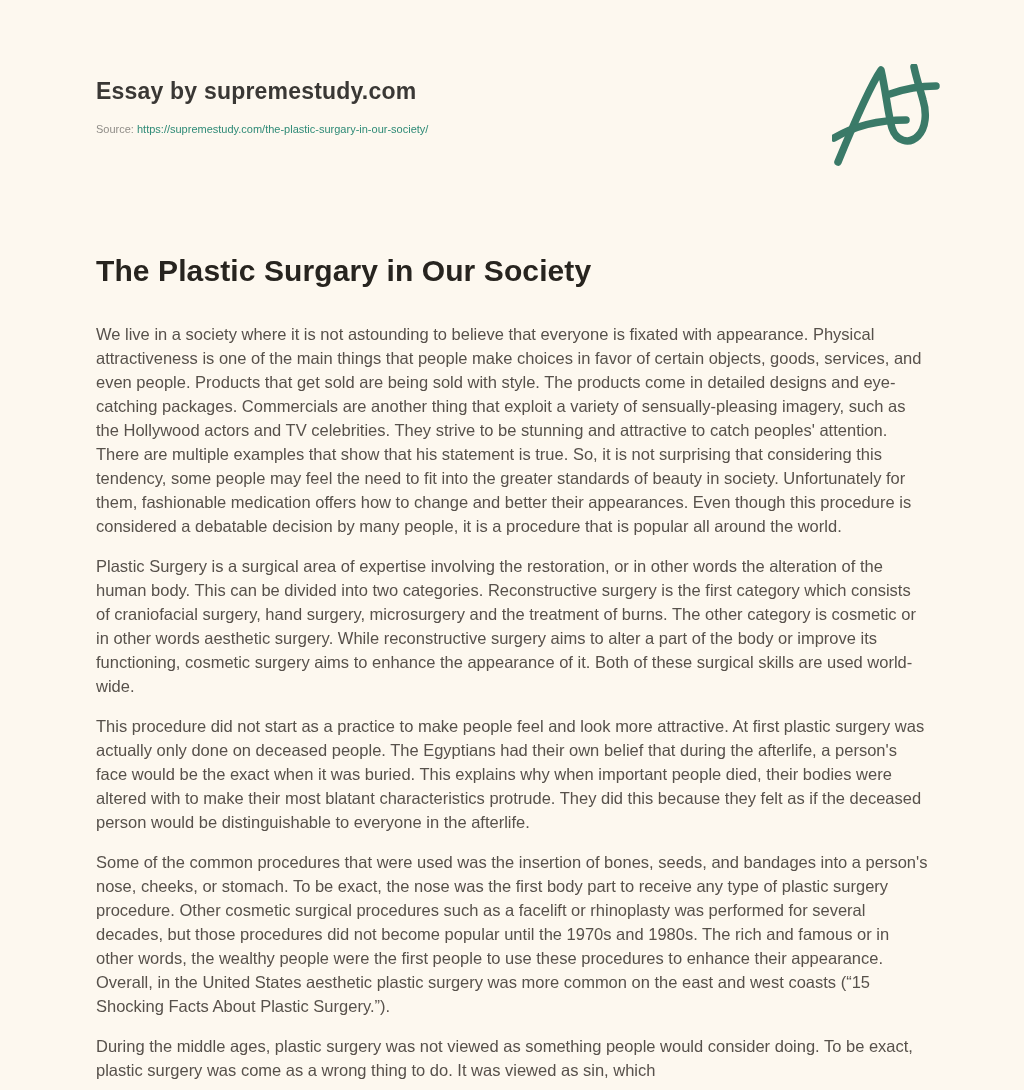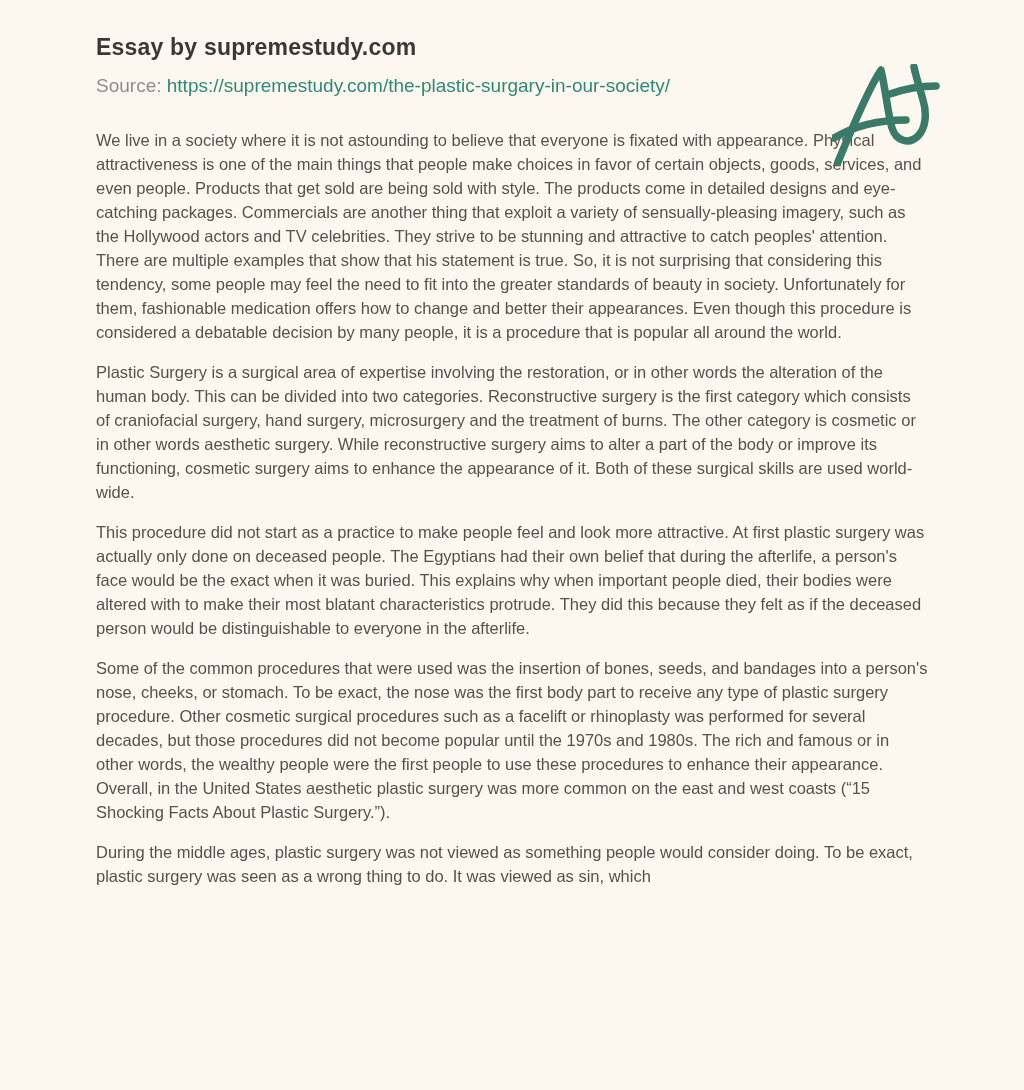--- a/index.html
+++ b/index.html
@@ -6,34 +6,34 @@
     margin: 0;
     padding: 0;
     background: #fdf8ef;
     font-family: "Liberation Sans", "DejaVu Sans", sans-serif;
   }
   .page {
     position: relative;
     width: 1024px;
     height: 1090px;
     box-sizing: border-box;
-    padding: 32px 96px 0 96px;
+    padding: 76px 96px 0 96px;
     background: #fdf8ef;
     overflow: hidden;
   }
   .byline {
     font-size: 23px;
     line-height: 30px;
     font-weight: 700;
     color: #3a3835;
     letter-spacing: 0.2px;
   }
   .source-line {
     margin-top: 13px;
-    font-size: 19px;
+    font-size: 11px;
     line-height: 21px;
     color: #908d88;
   }
   .source-line a {
     color: #2e8a76;
     text-decoration: none;
   }
   .logo {
     position: absolute;
     top: 64px;
@@ -79,22 +79,23 @@
 
         <path d="M6,98 C20,64 38,22 49,6 C54,28 56,50 60,64 C64,77 77,81 86,72 C94,64 95,49 91,36 C88,25 84,13 82,3"></path>
 
         <path d="M2,74 C24,61 48,56 74,56"></path>
 
         <path d="M58,30 C72,25 88,22 104,22"></path>
       </g>
     </svg>
   </div>
 
+  <h1 class="article-title">The Plastic Surgary in Our Society</h1>
 
   <div class="article-body">
     <p>We live in a society where it is not astounding to believe that everyone is fixated with appearance. Physical attractiveness is one of the main things that people make choices in favor of certain objects, goods, services, and even people. Products that get sold are being sold with style. The products come in detailed designs and eye-catching packages. Commercials are another thing that exploit a variety of sensually-pleasing imagery, such as the Hollywood actors and TV celebrities. They strive to be stunning and attractive to catch peoples' attention. There are multiple examples that show that his statement is true. So, it is not surprising that considering this tendency, some people may feel the need to fit into the greater standards of beauty in society. Unfortunately for them, fashionable medication offers how to change and better their appearances. Even though this procedure is considered a debatable decision by many people, it is a procedure that is popular all around the world.</p>
     <p>Plastic Surgery is a surgical area of expertise involving the restoration, or in other words the alteration of the human body. This can be divided into two categories. Reconstructive surgery is the first category which consists of craniofacial surgery, hand surgery, microsurgery and the treatment of burns. The other category is cosmetic or in other words aesthetic surgery. While reconstructive surgery aims to alter a part of the body or improve its functioning, cosmetic surgery aims to enhance the appearance of it. Both of these surgical skills are used world-wide.</p>
     <p>This procedure did not start as a practice to make people feel and look more attractive. At first plastic surgery was actually only done on deceased people. The Egyptians had their own belief that during the afterlife, a person's face would be the exact when it was buried. This explains why when important people died, their bodies were altered with to make their most blatant characteristics protrude. They did this because they felt as if the deceased person would be distinguishable to everyone in the afterlife.</p>
     <p>Some of the common procedures that were used was the insertion of bones, seeds, and bandages into a person's nose, cheeks, or stomach. To be exact, the nose was the first body part to receive any type of plastic surgery procedure. Other cosmetic surgical procedures such as a facelift or rhinoplasty was performed for several decades, but those procedures did not become popular until the 1970s and 1980s. The rich and famous or in other words, the wealthy people were the first people to use these procedures to enhance their appearance. Overall, in the United States aesthetic plastic surgery was more common on the east and west coasts (“15 Shocking Facts About Plastic Surgery.”).</p>
-    <p>During the middle ages, plastic surgery was not viewed as something people would consider doing. To be exact, plastic surgery was seen as a wrong thing to do. It was viewed as sin, which</p>
+    <p>During the middle ages, plastic surgery was not viewed as something people would consider doing. To be exact, plastic surgery was come as a wrong thing to do. It was viewed as sin, which</p>
   </div>
 
 </div>
 
 </body></html>

